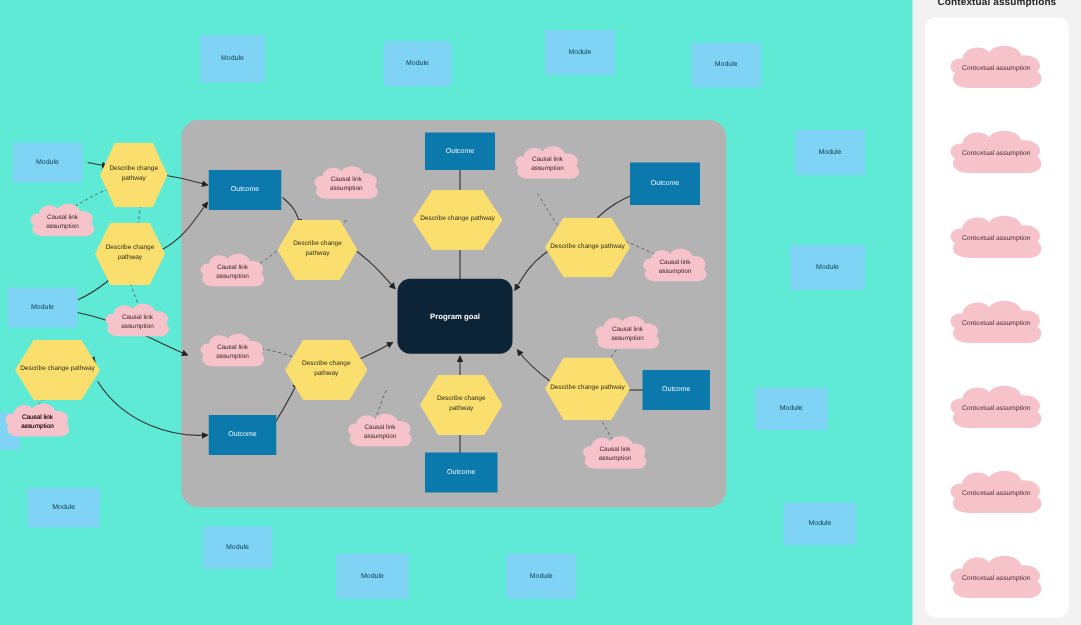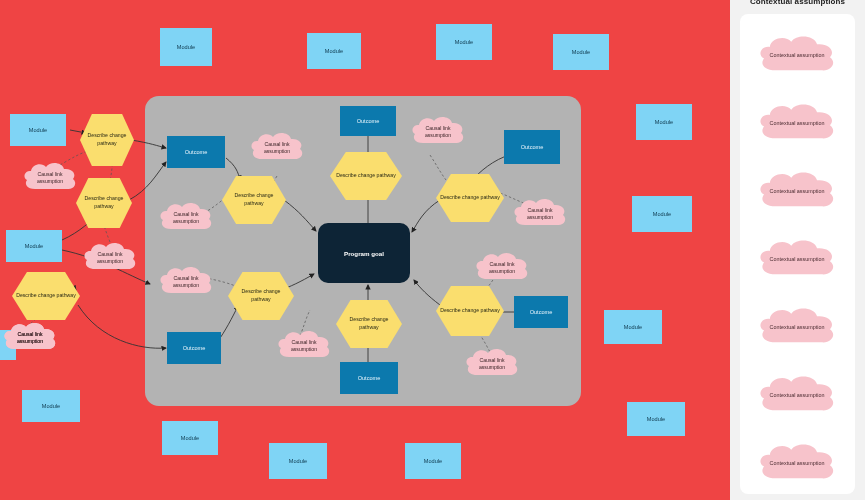--- a/index.html
+++ b/index.html
@@ -6,21 +6,21 @@
   html, body {
     margin: 0; padding: 0;
     width: 865px; height: 500px;
     overflow: hidden;
     background: #ffffff;
     font-family: "Liberation Sans", sans-serif;
   }
   #app {
     position: relative;
     width: 865px; height: 500px;
-    background: #ef4444;
+    background: #5eead4;
   }
 
   
   #side-panel {
     position: absolute;
     left: 730px; top: 0;
     width: 135px; height: 500px;
     background: #f2f2f2;
   }
   #side-panel-title {

